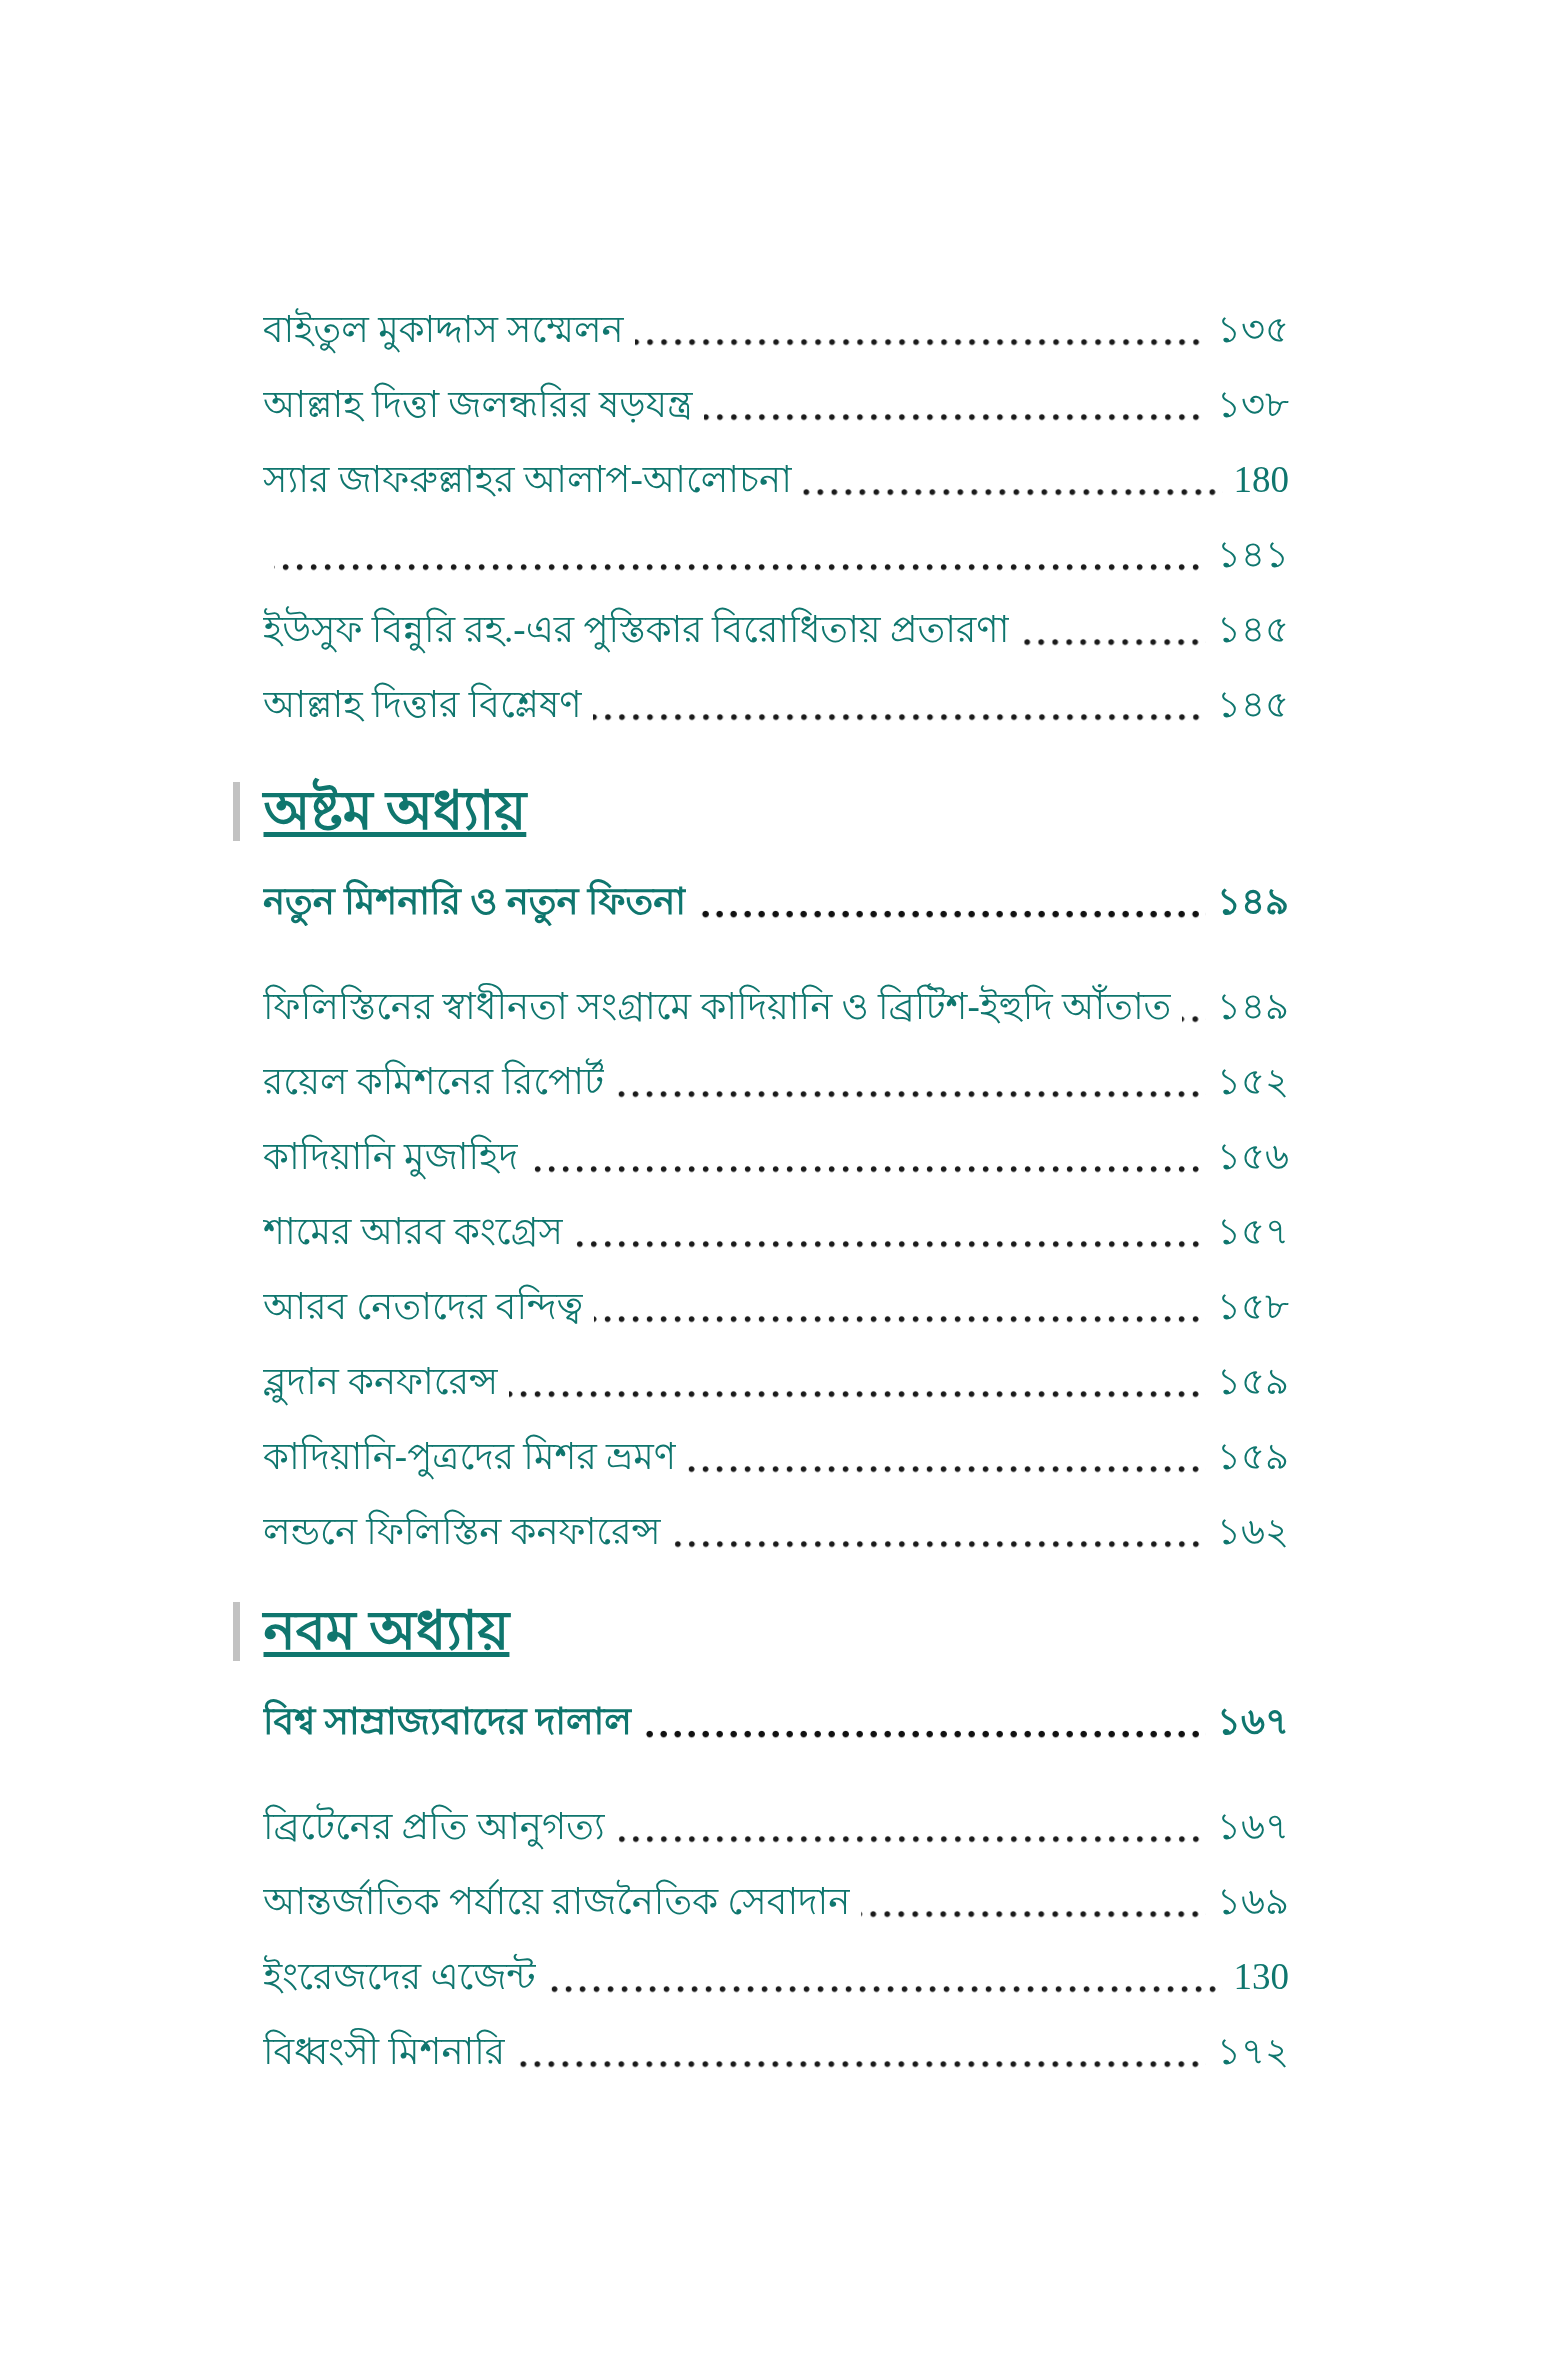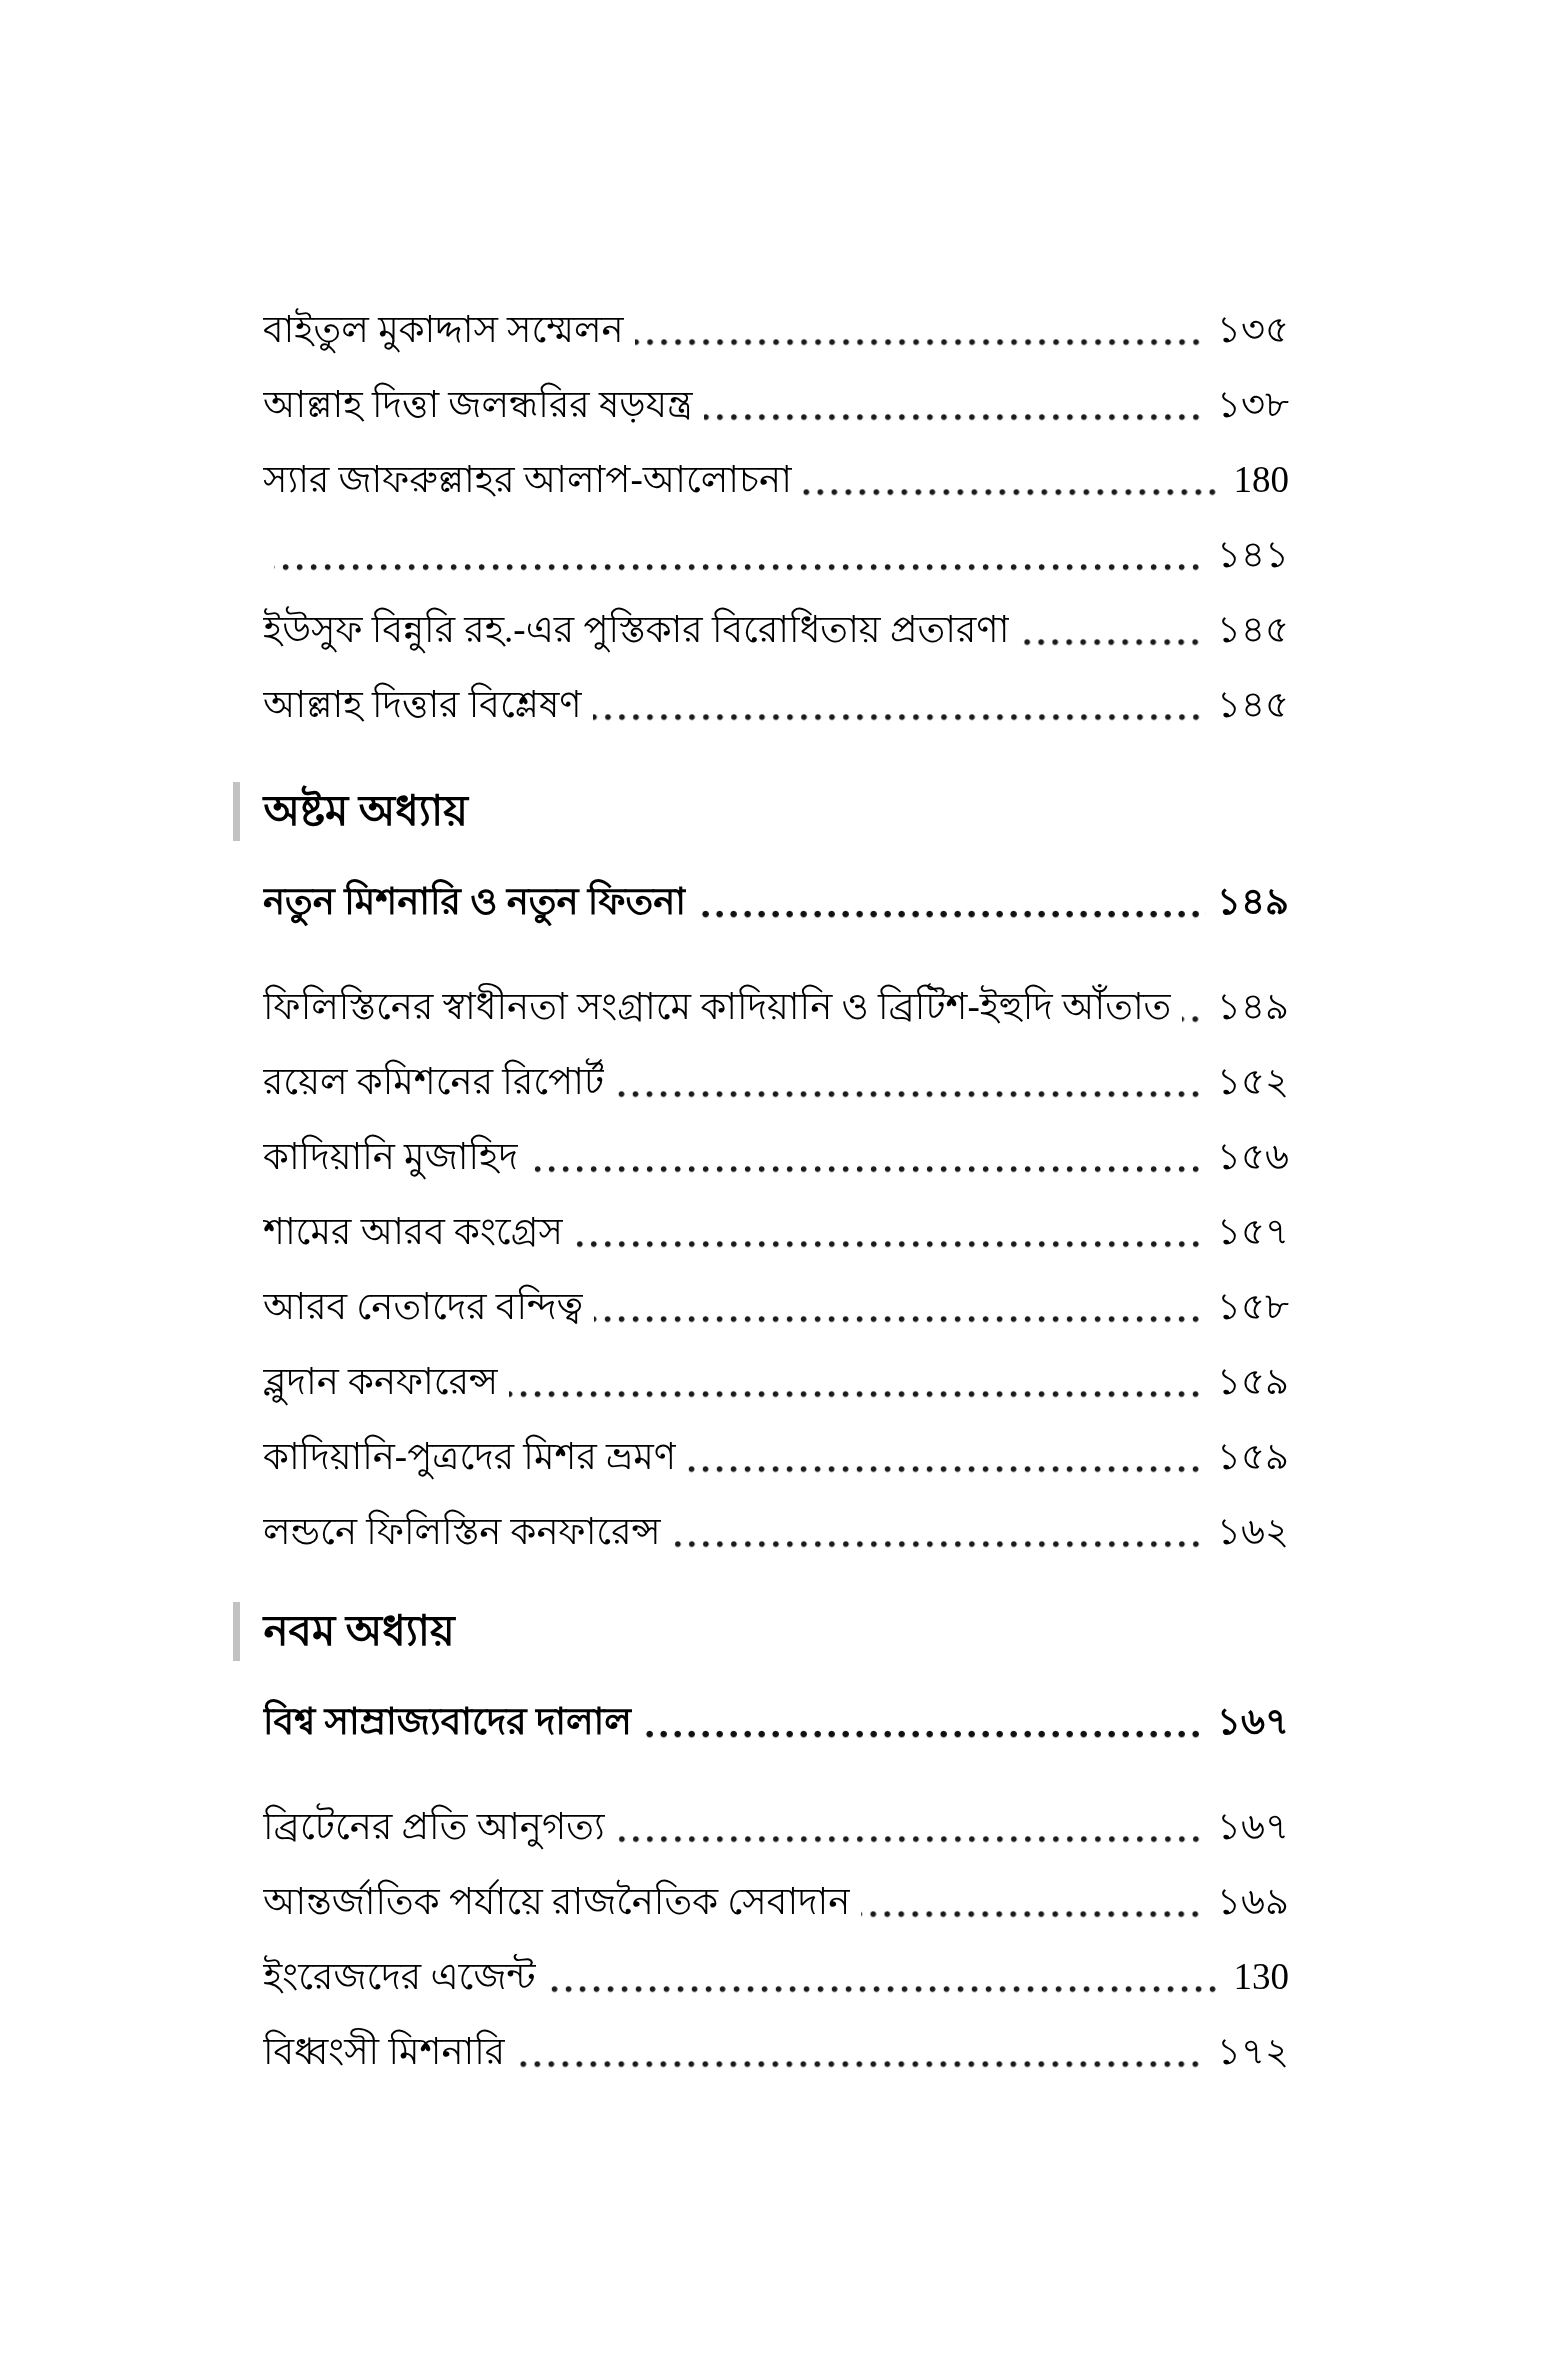--- a/index.html
+++ b/index.html
@@ -2,21 +2,21 @@
 <html lang="bn" style="font-size:14.7px"><head>
 <meta charset="utf-8">
 <style>
   html, body { margin:0; padding:0; }
   body { background:#e8e8e8; }
   .page {
     position:relative;
     width:1548px; height:2377px;
     background:#ffffff;
     font-family:"Liberation Serif","DejaVu Serif",serif;
-    color:#000000;
+    color:#0f766e;
     overflow:hidden;
   }
   .content {
     position:absolute;
     left:263px; top:306px;
     width:1026px;
   }
   .toc-row {
     display:flex;
     align-items:baseline;
@@ -58,24 +58,25 @@
   }
   .chapter.ch9 { margin-top:46px; }
   .chapter .accent-bar {
     flex:0 0 auto;
     width:6.5px;
     height:59px;
     background:#c2c2c2;
     margin-right:24px;
   }
   .chapter .chapter-title {
-    font-size:42px;
+    font-size:54px;
     line-height:59px;
     font-weight:bold;
     white-space:nowrap;
+    text-decoration:underline;
   }
 </style>
 </head>
 <body>
 
 <div class="page">
   <div class="content">
 
     <div class="toc-row">
       <span class="title">বাইতুল মুকাদ্দাস সম্মেলন</span>

